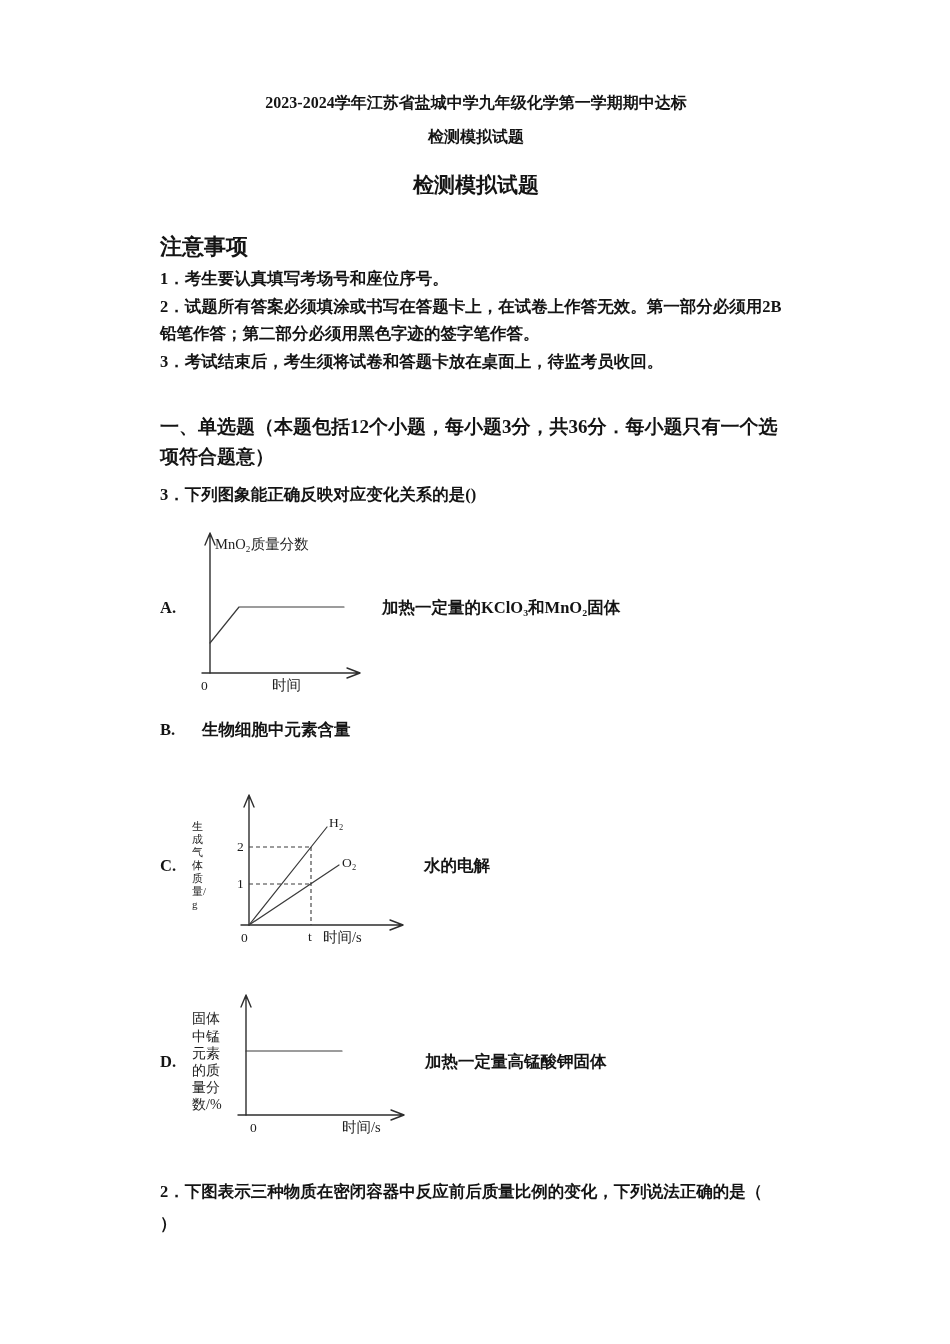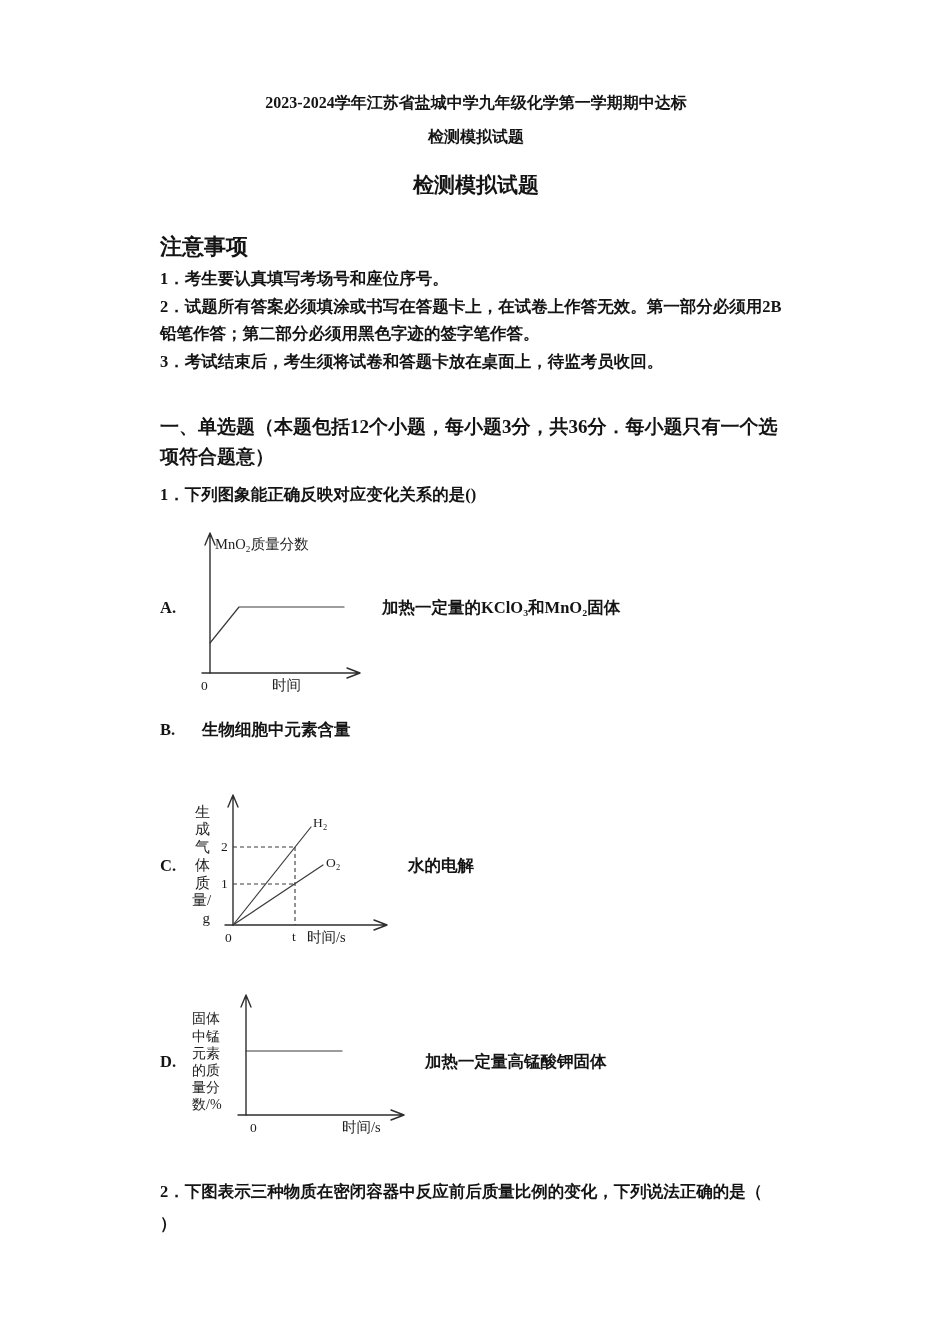--- a/index.html
+++ b/index.html
@@ -31,21 +31,21 @@
   svg { display:block; }
   svg text { font-size:13.5px; font-family:"Liberation Serif","DejaVu Serif",serif; fill:#1d1d1d; font-weight:400; }
   svg text.cjk { font-size:14.5px; }
   svg text.mid { text-anchor:middle; }
   .axis { stroke:#2e2e2e; stroke-width:1.4; fill:none; stroke-linecap:round; stroke-linejoin:round; }
   .plot { stroke:#3a3a3a; stroke-width:1.2; fill:none; stroke-linecap:round; stroke-linejoin:round; }
   .dash { stroke:#3a3a3a; stroke-width:1.1; stroke-dasharray:4 3; fill:none; }
   .bar { fill:#ffffff; stroke:#2e2e2e; stroke-width:1.3; }
 
   .vlabel { font-weight:400; word-break:break-all; color:#1d1d1d; }
-  .vlabel-narrow { width:18px; font-size:15px; line-height:1.18; text-align:right; margin-right:3px; }
+  .vlabel-narrow { width:18px; font-size:11px; line-height:1.18; text-align:left; margin-right:19px; }
   .vlabel-wide { width:36px; font-size:14px; line-height:1.22; text-align:left; margin-right:2px; }
 </style>
 </head>
 <body>
 
 <div class="page">
 
   <div class="title">
     <div>2023-2024学年江苏省盐城中学九年级化学第一学期期中达标</div>
     <div>检测模拟试题</div>
@@ -54,21 +54,21 @@
 
   <div class="notes">
     <div class="notes-header">注意事项</div>
     <p class="note">1．考生要认真填写考场号和座位序号。</p>
     <p class="note">2．试题所有答案必须填涂或书写在答题卡上，在试卷上作答无效。第一部分必须用2B铅笔作答；第二部分必须用黑色字迹的签字笔作答。</p>
     <p class="note">3．考试结束后，考生须将试卷和答题卡放在桌面上，待监考员收回。</p>
   </div>
 
   <p class="section-header">一、单选题（本题包括12个小题，每小题3分，共36分．每小题只有一个选项符合题意）</p>
 
-  <p class="question">1．下列图象能正确反映对应变化关系的是()</p>
+  <p class="question">3．下列图象能正确反映对应变化关系的是()</p>
 
   <div class="option-row row-a">
     <span class="option-label">A.</span>
     <div class="chart">
       <svg width="180" height="170" viewBox="0 0 180 170">
         <path class="axis" d="M18,150 L18,12 M13,22 L18,10 L23,22"></path>
         <path class="axis" d="M10,150 L166,150 M155,145 L168,150 L155,155"></path>
         <path class="plot" d="M18,120 L47,84 L152,84"></path>
         <text class="cjk" x="23" y="26">MnO₂质量分数</text>
         <text x="9" y="167">0</text>

